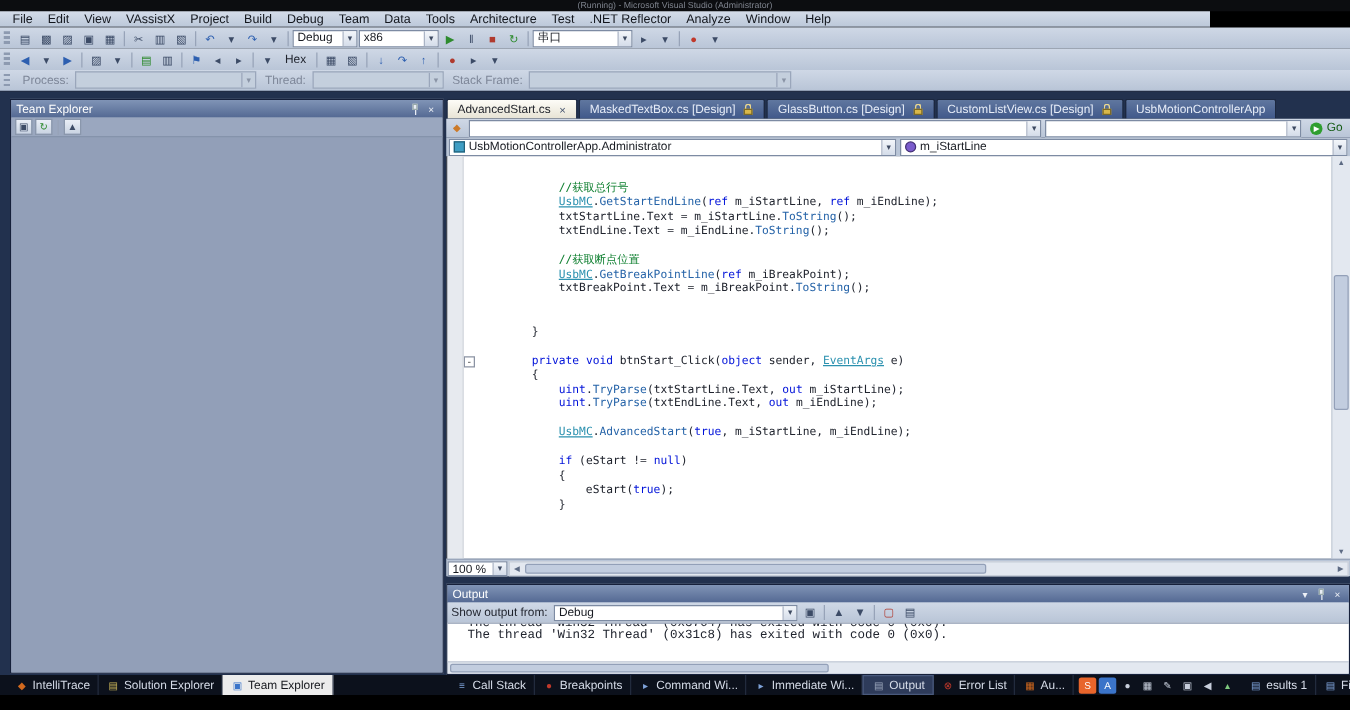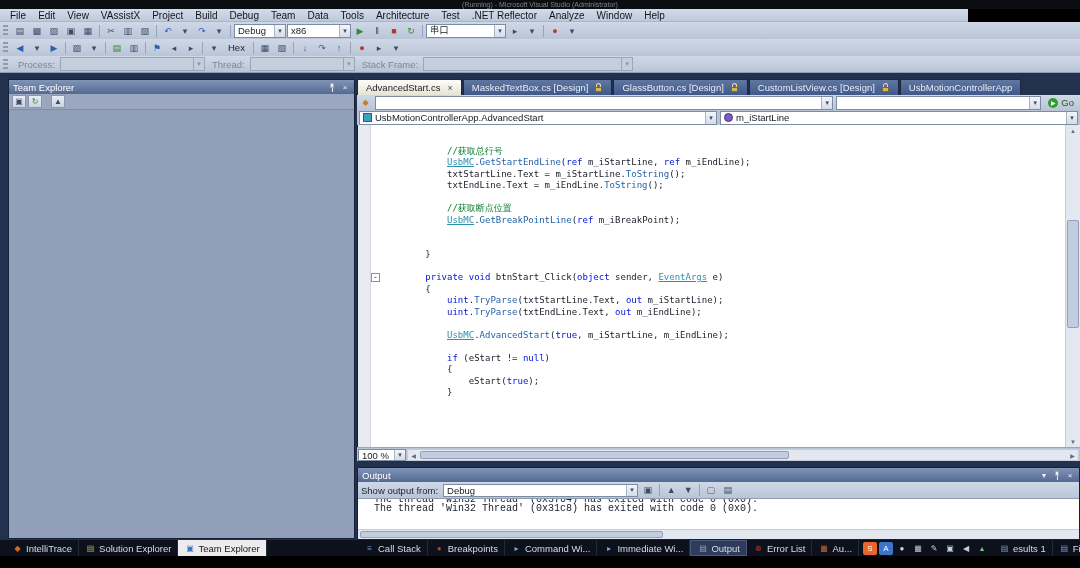--- a/index.html
+++ b/index.html
@@ -324,41 +324,42 @@
     </span>
     <span class="go">
       <span class="go-circ">▶</span>
       <span>Go</span>
     </span>
   </div>
 
   <div id="navbar">
     <span class="combo">
       <span class="nav-ic class-ic"></span>
-      <span class="cval">UsbMotionControllerApp.AdvancedStart</span>
+      <span class="cval">UsbMotionControllerApp.Administrator</span>
       <span class="arr">▾</span>
     </span>
     <span class="combo">
       <span class="nav-ic member-ic"></span>
       <span class="cval">m_iStartLine</span>
       <span class="arr">▾</span>
     </span>
   </div>
 
   <div id="code-area">
     <div id="ind-margin"></div>
     <div id="codebox">
         <div class="cl"><span class="gut"></span></div>
         <div class="cl"><span class="gut"></span><span class="tok pl">            </span><span class="tok co">//获取总行号</span></div>
         <div class="cl"><span class="gut"></span><span class="tok pl">            </span><span class="tok ty">UsbMC</span><span class="tok pl">.</span><span class="tok me">GetStartEndLine</span><span class="tok pl">(</span><span class="tok kw">ref</span><span class="tok pl"> m_iStartLine, </span><span class="tok kw">ref</span><span class="tok pl"> m_iEndLine);</span></div>
         <div class="cl"><span class="gut"></span><span class="tok pl">            txtStartLine.Text = m_iStartLine.</span><span class="tok me">ToString</span><span class="tok pl">();</span></div>
         <div class="cl"><span class="gut"></span><span class="tok pl">            txtEndLine.Text = m_iEndLine.</span><span class="tok me">ToString</span><span class="tok pl">();</span></div>
         <div class="cl"><span class="gut"></span></div>
         <div class="cl"><span class="gut"></span><span class="tok pl">            </span><span class="tok co">//获取断点位置</span></div>
         <div class="cl"><span class="gut"></span><span class="tok pl">            </span><span class="tok ty">UsbMC</span><span class="tok pl">.</span><span class="tok me">GetBreakPointLine</span><span class="tok pl">(</span><span class="tok kw">ref</span><span class="tok pl"> m_iBreakPoint);</span></div>
+        <div class="cl"><span class="gut"></span><span class="tok pl">            txtBreakPoint.Text = m_iBreakPoint.</span><span class="tok me">ToString</span><span class="tok pl">();</span></div>
         <div class="cl"><span class="gut"></span></div>
         <div class="cl"><span class="gut"></span></div>
         <div class="cl"><span class="gut"></span><span class="tok pl">        }</span></div>
         <div class="cl"><span class="gut"></span></div>
         <div class="cl"><span class="gut"><span class="fold">-</span></span><span class="tok pl">        </span><span class="tok kw">private</span><span class="tok pl"> </span><span class="tok kw">void</span><span class="tok pl"> btnStart_Click(</span><span class="tok kw">object</span><span class="tok pl"> sender, </span><span class="tok ty">EventArgs</span><span class="tok pl"> e)</span></div>
         <div class="cl"><span class="gut"></span><span class="tok pl">        {</span></div>
         <div class="cl"><span class="gut"></span><span class="tok pl">            </span><span class="tok kw">uint</span><span class="tok pl">.</span><span class="tok me">TryParse</span><span class="tok pl">(txtStartLine.Text, </span><span class="tok kw">out</span><span class="tok pl"> m_iStartLine);</span></div>
         <div class="cl"><span class="gut"></span><span class="tok pl">            </span><span class="tok kw">uint</span><span class="tok pl">.</span><span class="tok me">TryParse</span><span class="tok pl">(txtEndLine.Text, </span><span class="tok kw">out</span><span class="tok pl"> m_iEndLine);</span></div>
         <div class="cl"><span class="gut"></span></div>
         <div class="cl"><span class="gut"></span><span class="tok pl">            </span><span class="tok ty">UsbMC</span><span class="tok pl">.</span><span class="tok me">AdvancedStart</span><span class="tok pl">(</span><span class="tok kw">true</span><span class="tok pl">, m_iStartLine, m_iEndLine);</span></div>

